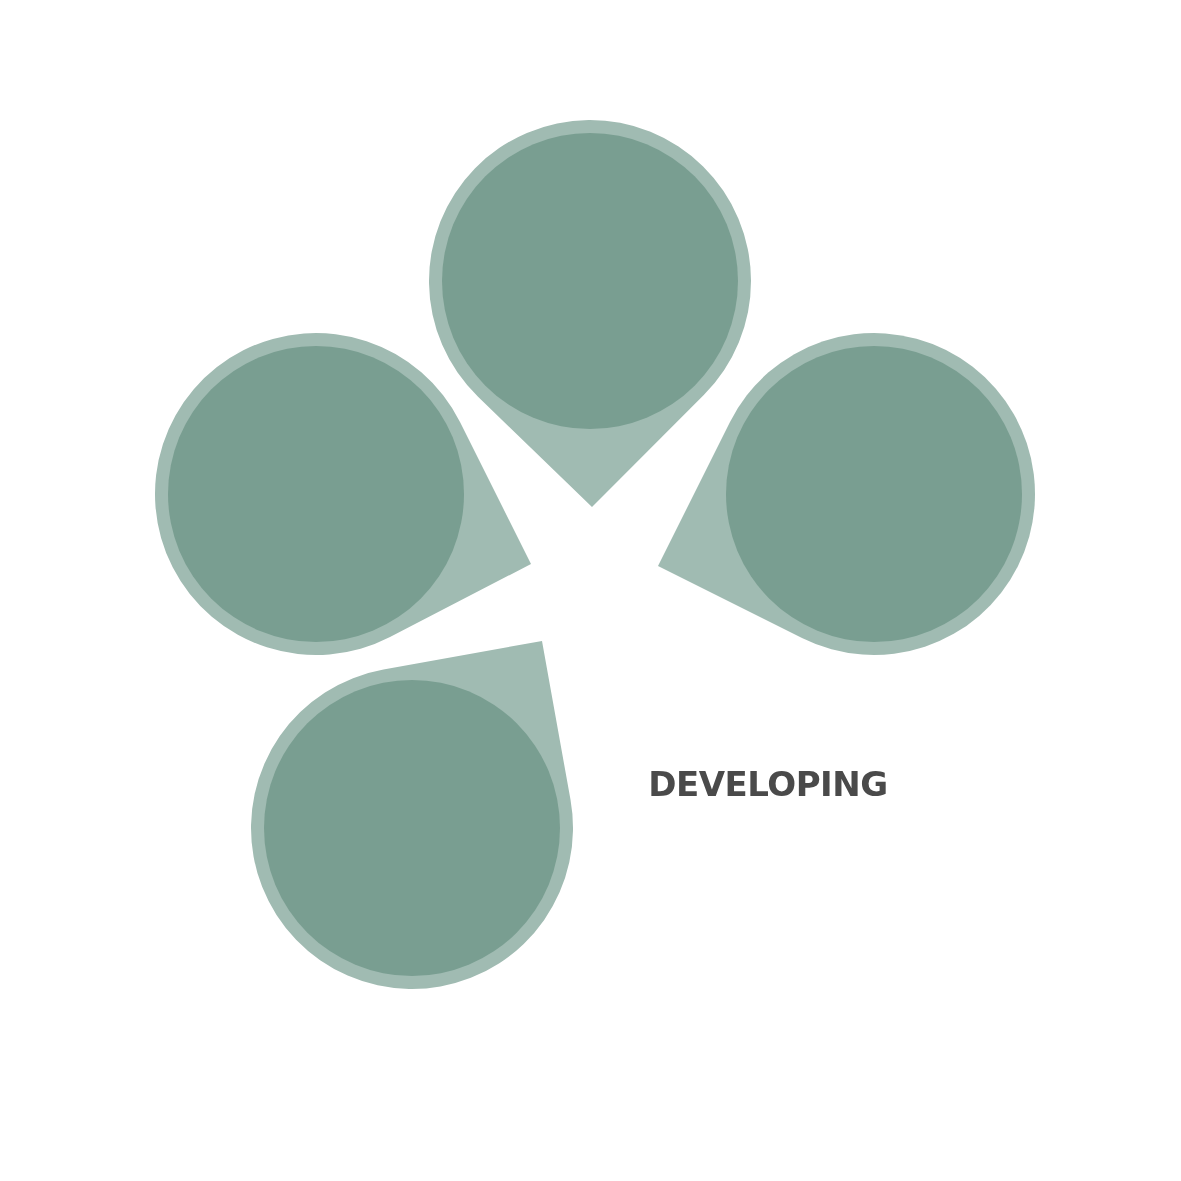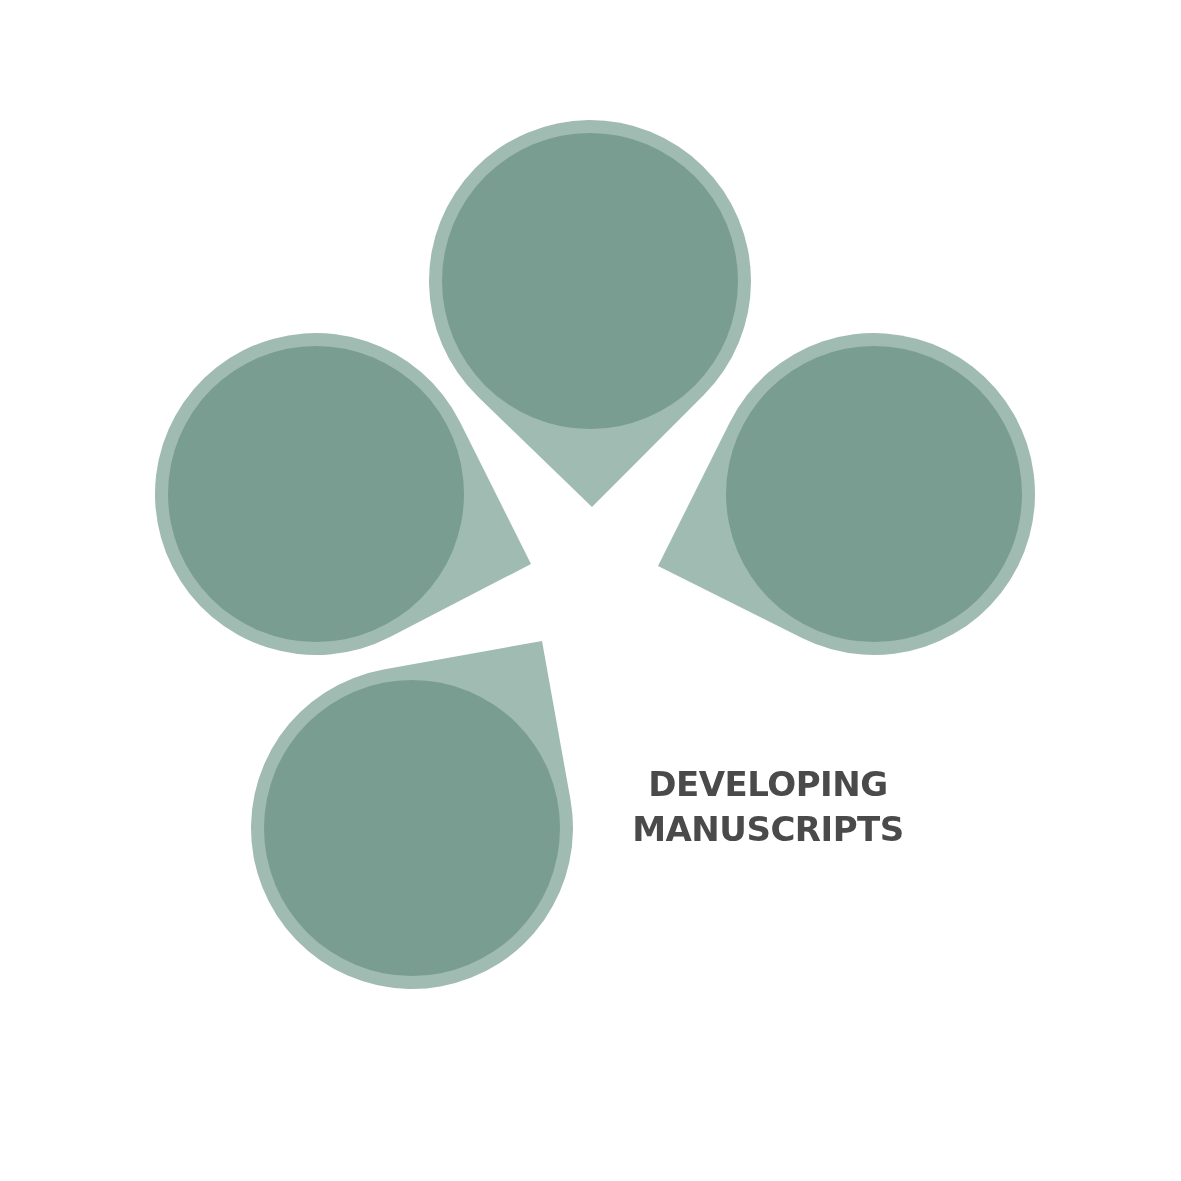--- a/index.html
+++ b/index.html
@@ -39,14 +39,13 @@
       </g>
       <g>
         <path d="M 542 641 L 383.47 669.55 A 161 161 0 1 0 570.47 799.55 Z" fill="#a0bbb2"></path>
         <circle cx="412" cy="828" r="148" fill="#799e91"></circle>
       </g>
     </g>
 </svg>
 
 <div class="title-block" style="color: rgb(74, 74, 74);">
   <span class="title-line">DEVELOPING</span>
-  <span class="title-line">MANUSCRIPTS</span>
 </div>
 
 </body></html>

